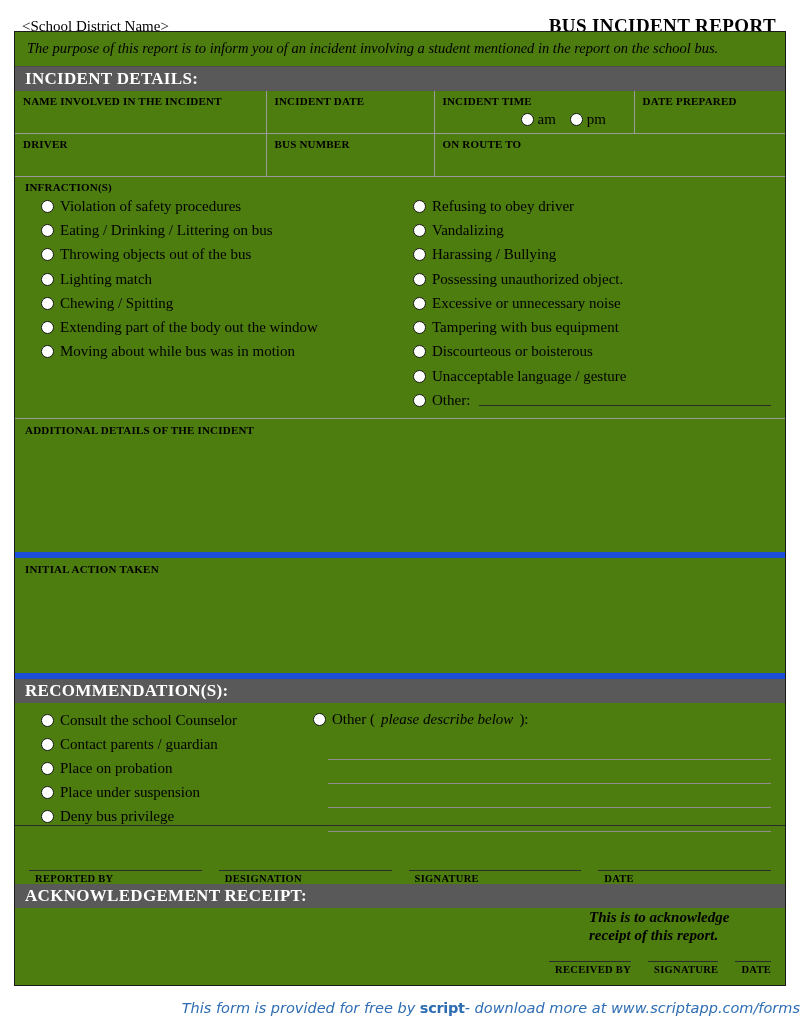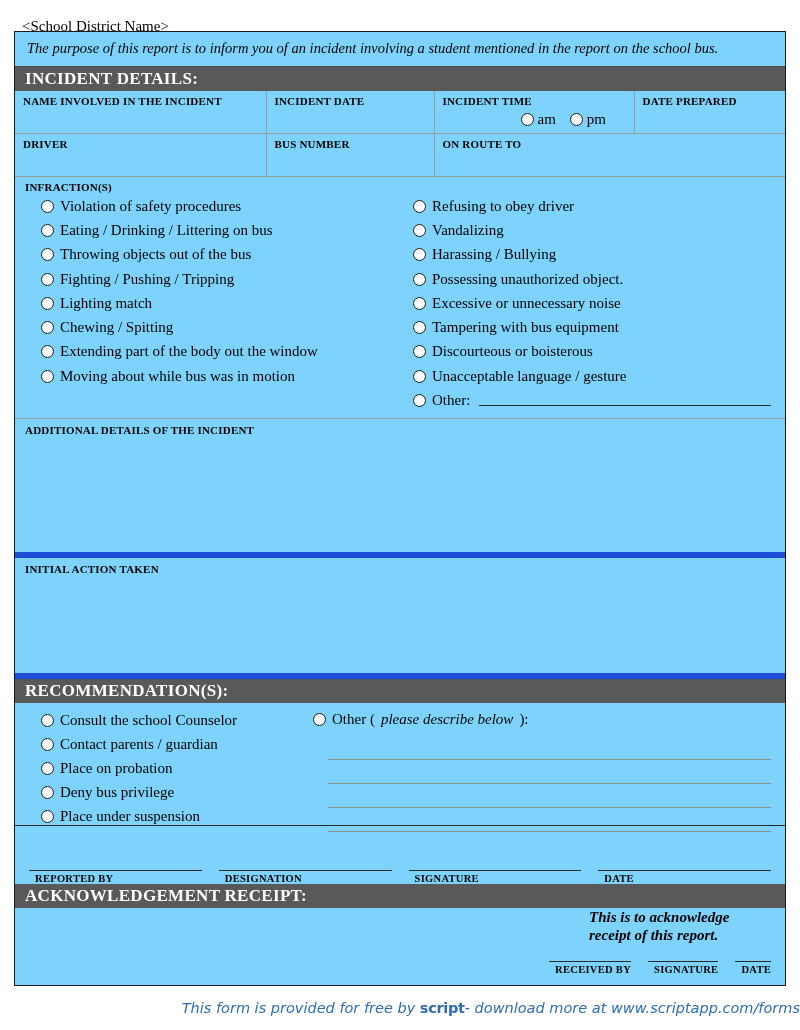--- a/index.html
+++ b/index.html
@@ -42,21 +42,21 @@
   }
 
   
   .form-frame {
     position: absolute;
     left: 14px;
     top: 31px;
     width: 772px;
     height: 955px;
     border: 1.5px solid #1a1a1a;
-    background: #7dd3fc;
+    background: #4d7c0f;
   }
 
   
   .purpose {
     padding: 7px 12px 8px 12px;
     font-style: italic;
     font-size: 14.5px;
     line-height: 1.28;
     border-bottom: 1px solid #4d4d4d;
   }
@@ -275,20 +275,21 @@
     font-style: normal;
     font-weight: bold;
     letter-spacing: -0.3px;
   }
 </style>
 </head>
 <body>
 
 <div class="top-header">
   <span class="district-name">&lt;School District Name&gt;</span>
+  <span class="doc-title">BUS INCIDENT REPORT</span>
 </div>
 
 <div class="form-frame">
 
   <div class="purpose">The purpose of this report is to inform you of an incident involving a student mentioned in the report on the school bus.</div>
 
   <div class="banner">INCIDENT DETAILS:</div>
 
   <table class="inc-table">
     <tbody>
@@ -341,24 +342,20 @@
         <div class="infr-item">
           <span class="radio"></span>
           <span>Eating / Drinking / Littering on bus</span>
         </div>
         <div class="infr-item">
           <span class="radio"></span>
           <span>Throwing objects out of the bus</span>
         </div>
         <div class="infr-item">
           <span class="radio"></span>
-          <span>Fighting / Pushing / Tripping</span>
-        </div>
-        <div class="infr-item">
-          <span class="radio"></span>
           <span>Lighting match</span>
         </div>
         <div class="infr-item">
           <span class="radio"></span>
           <span>Chewing / Spitting</span>
         </div>
         <div class="infr-item">
           <span class="radio"></span>
           <span>Extending part of the body out the window</span>
         </div>
@@ -428,25 +425,25 @@
       <div class="rec-item">
         <span class="radio"></span>
         <span>Contact parents / guardian</span>
       </div>
       <div class="rec-item">
         <span class="radio"></span>
         <span>Place on probation</span>
       </div>
       <div class="rec-item">
         <span class="radio"></span>
-        <span>Deny bus privilege</span>
+        <span>Place under suspension</span>
       </div>
       <div class="rec-item">
         <span class="radio"></span>
-        <span>Place under suspension</span>
+        <span>Deny bus privilege</span>
       </div>
     </div>
     <div class="rec-right">
       <div class="rec-other-head">
         <span class="radio"></span>
         <span>Other (</span>
           <i>please describe below</i>
           <span>):</span>
       </div>
       <div class="rec-lines">

